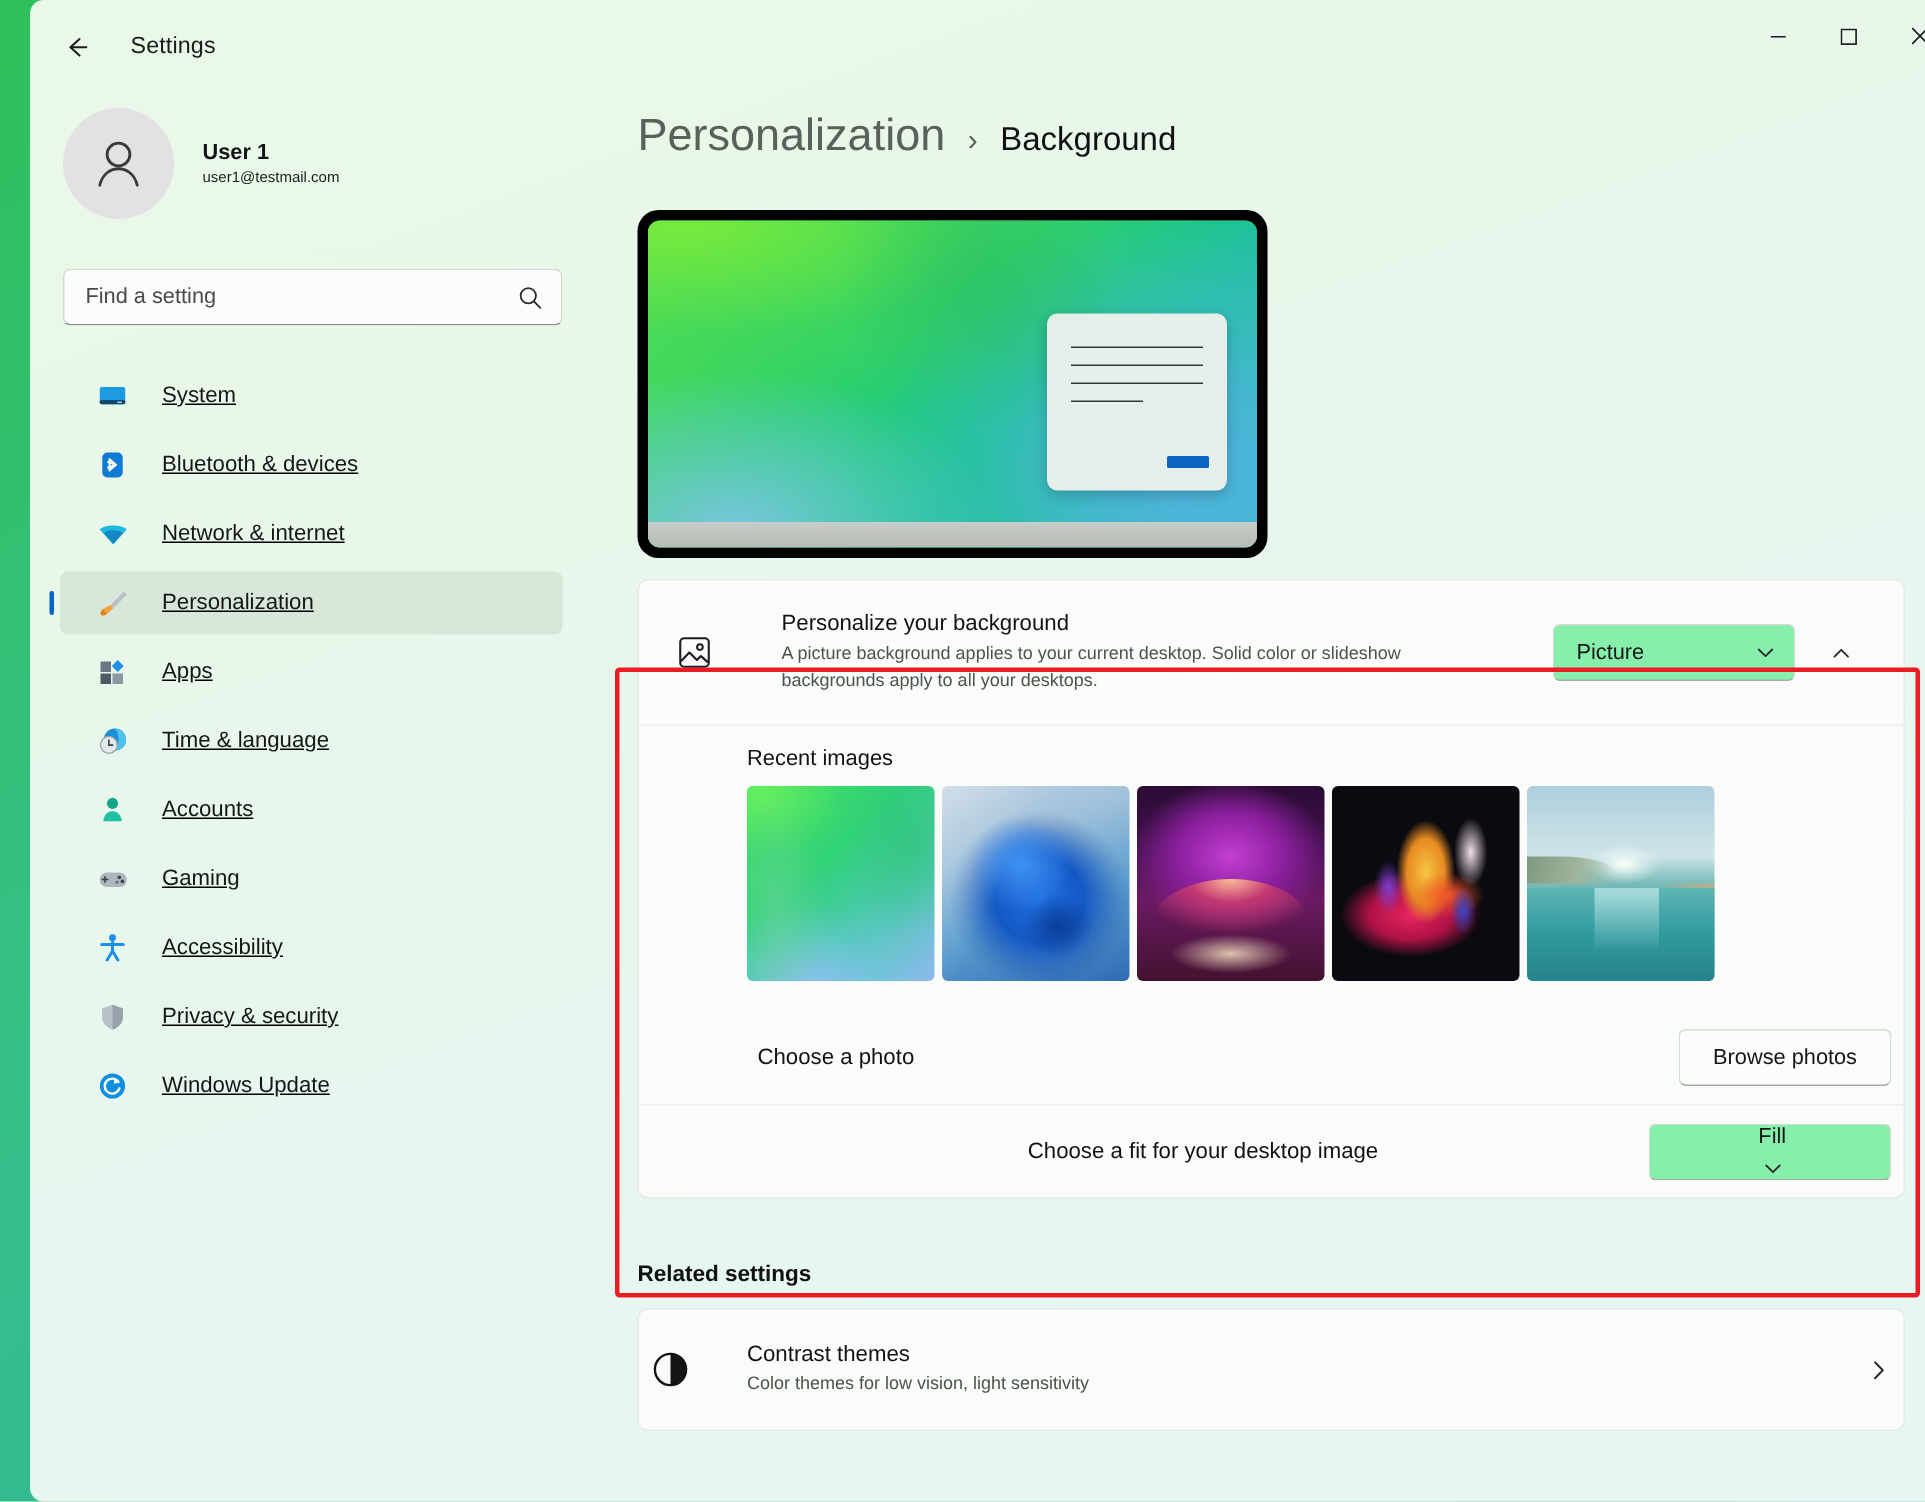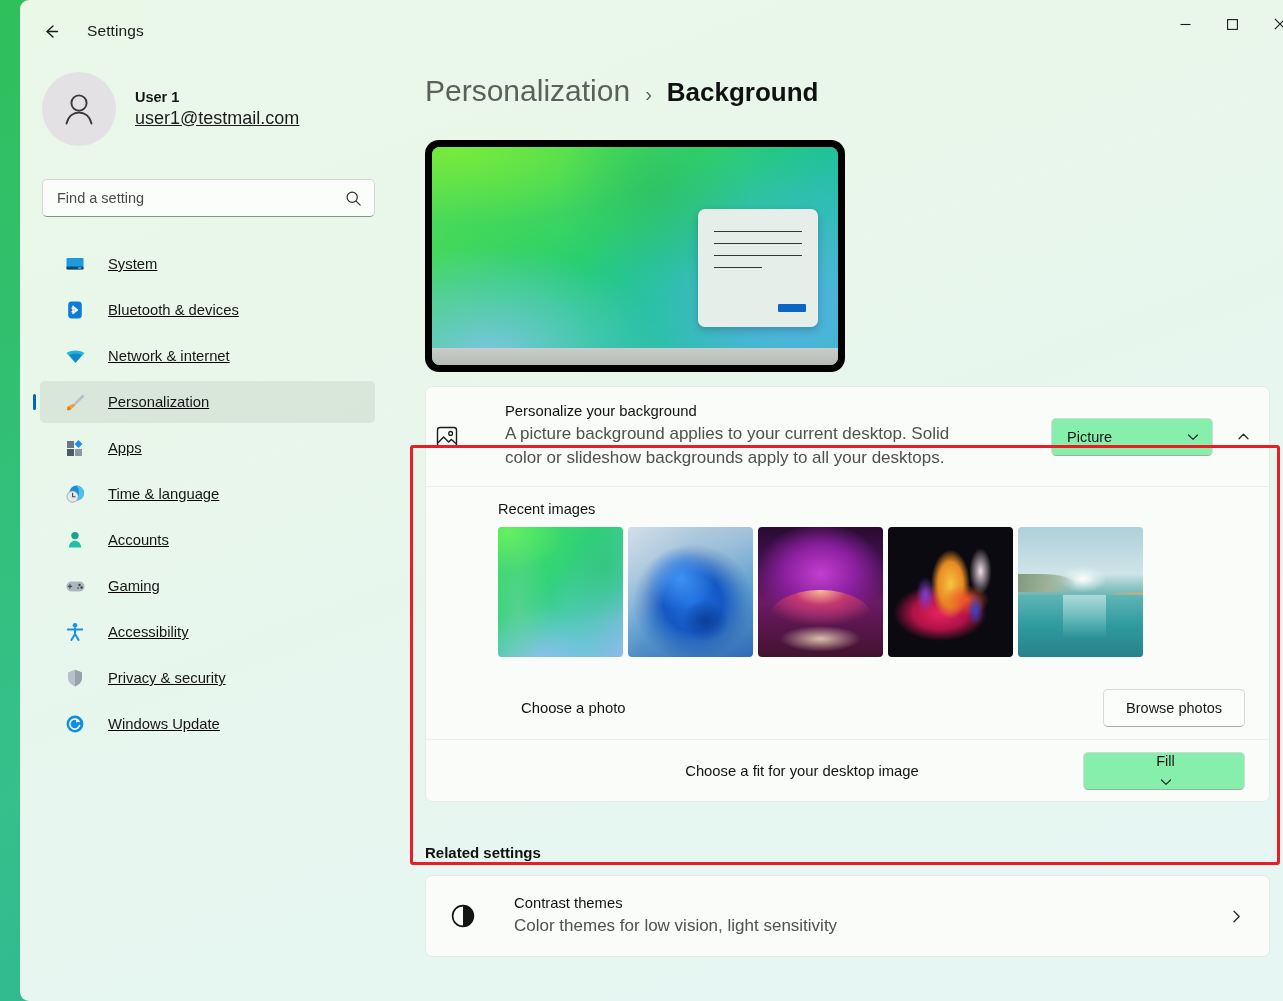--- a/index.html
+++ b/index.html
@@ -86,21 +86,21 @@
   }
   #avatar {
     width: 74px; height: 74px;
     border-radius: 50%;
     background: #e3e1e4;
     display: flex; align-items: center; justify-content: center;
     flex: 0 0 74px;
   }
   #account-text { margin-left: 19px; line-height: 1.32; }
   #account-name { font-size: 14.5px; font-weight: bold; color: #151515; }
-  #account-email { font-size: 18px; color: #1d1d1d; text-decoration: underline; }
+  #account-email { font-size: 10px; color: #1d1d1d; }
 
   #search-wrap {
     margin: 33px 0 0 22px;
     width: 333px; height: 38px;
     background: #fbfdfa;
     border: 1px solid #d2d9d2;
     border-bottom-color: #8a908a;
     border-radius: 5px;
     display: flex; align-items: center;
     padding: 0 12px 0 14px;
@@ -153,21 +153,21 @@
 
   #breadcrumb {
     display: flex; align-items: baseline;
     height: 72px;
     padding-top: 12px;
   }
   #crumb-parent {
     font-size: 30px; color: #5a615a; cursor: pointer;
   }
   #crumb-sep { font-size: 20px; color: #5a615a; margin: 0 15px; }
-  #crumb-current { font-size: 26px; font-weight: bold; color: #111; }
+  #crumb-current { font-size: 22px; font-weight: normal; color: #111; }
 
   
   #monitor-preview {
     width: 420px; height: 232px;
     margin-top: 6px;
     background: #000;
     border-radius: 14px;
     padding: 7px;
     position: relative;
   }
@@ -223,35 +223,35 @@
     width: 845px;
     margin-top: 14px;
     background: #fafcf9;
     border: 1px solid #e6ebe6;
     border-radius: 7px;
     overflow: hidden;
   }
   .card-row {
     display: flex;
     align-items: center;
-    padding: 0 24px;
+    padding: 0 8px;
     min-height: 62px;
   }
   .card-row + .card-row { border-top: 1px solid #ecefec; }
 
-  #row-personalize { min-height: 96px; padding: 16px 8px; }
+  #row-personalize { min-height: 96px; padding: 16px 24px; }
   .row-icon {
     width: 26px; flex: 0 0 26px;
     display: flex; align-items: center; justify-content: center;
     margin-right: 45px;
   }
   .row-texts { flex: 1; min-width: 0; }
   .row-title { font-size: 14.8px; color: #121212; }
   .row-desc {
-    font-size: 17px; color: #4d524d;
+    font-size: 12px; color: #4d524d;
     margin-top: 3px; line-height: 1.42;
     max-width: 470px;
   }
 
   .combo {
     height: 38px;
     min-width: 162px;
     background: #86efac;
     border: 1px solid #d4dad4;
     border-bottom-color: #a6aba6;

